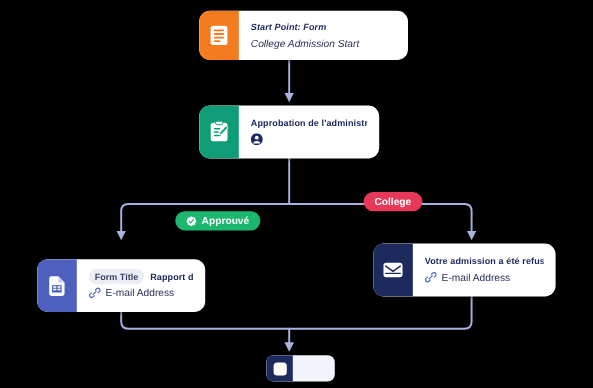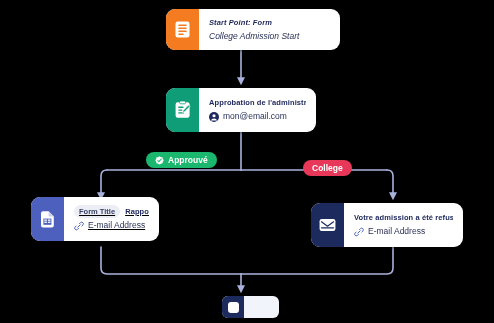--- a/index.html
+++ b/index.html
@@ -94,21 +94,21 @@
     overflow: hidden;
   }
 
   
   #node-start      { left: 166px; top: 9px;   width: 174px; height: 41px; font-style: italic; }
   #node-start .node-icon { background: #f47b20; }
 
   #node-approval   { left: 166px; top: 88px;  width: 150px; height: 44px; }
   #node-approval .node-icon { background: #0f9d77; }
 
-  #node-approved   { left: 31px;  top: 197px; width: 128px; height: 44px; text-decoration: underline; }
+  #node-approved   { left: 31px;  top: 216px; width: 140px; height: 44px; }
   #node-approved .node-icon { background: #4d60bd; }
 
   #node-rejected   { left: 311px; top: 203px; width: 152px; height: 44px; }
   #node-rejected .node-icon { background: #1c2a5e; }
 
   #node-end {
     left: 222px; top: 296px; width: 57px; height: 22px;
     background: #f2f4fb;
     border-radius: 6px;
   }
@@ -142,21 +142,21 @@
     align-items: center;
     gap: 4px;
     border-radius: 11px;
     padding: 3px 9px;
     font-size: 8.5px;
     font-weight: bold;
     color: #ffffff;
     white-space: nowrap;
     z-index: 6;
   }
-  #pill-approved { left: 146px; top: 152px; background: #1bb76e; }
+  #pill-approved { left: 146px; top: 176px; background: #1bb76e; }
   #pill-rejected { left: 303px; top: 160px; background: #e8385a; }
 
   .pill-icon { display: flex; align-items: center; }
 </style>
 </head>
 <body>
 
 <div id="canvas">
 
   <svg id="edges" viewBox="0 0 494 323" xmlns="http://www.w3.org/2000/svg">
@@ -216,21 +216,20 @@
     <div class="node-body">
       <div class="node-title">Approbation de l'administrat...</div>
       <div class="sub-row">
         <span>
           <svg width="10" height="10" viewBox="0 0 12 12" xmlns="http://www.w3.org/2000/svg">
             <circle cx="6" cy="6" r="6" fill="#1c2a5e"></circle>
             <circle cx="6" cy="4.5" r="1.9" fill="#ffffff"></circle>
             <path d="M 2.2 10.2 A 4 3.4 0 0 1 9.8 10.2 Z" fill="#ffffff"></path>
           </svg>
         </span>
-        <span class="txt">mon@email.com</span>
       </div>
     </div>
   </div>
 
   <div class="pill" id="pill-approved">
     <span class="pill-icon">
       <svg width="9" height="9" viewBox="0 0 12 12" xmlns="http://www.w3.org/2000/svg">
         <path d="M6 0.4 L7.8 1.6 L10 1.8 L10.4 4 L11.6 5.8 L10.4 7.6 L10 9.8 L7.8 10.2 L6 11.4 L4.2 10.2 L2 9.8 L1.6 7.6 L0.4 5.8 L1.6 4 L2 1.8 L4.2 1.6 Z" fill="#ffffff"></path>
         <path d="M3.6 6.0 L5.2 7.6 L8.4 4.0" fill="none" stroke="#1bb76e" stroke-width="1.4" stroke-linecap="round" stroke-linejoin="round"></path>
       </svg>

